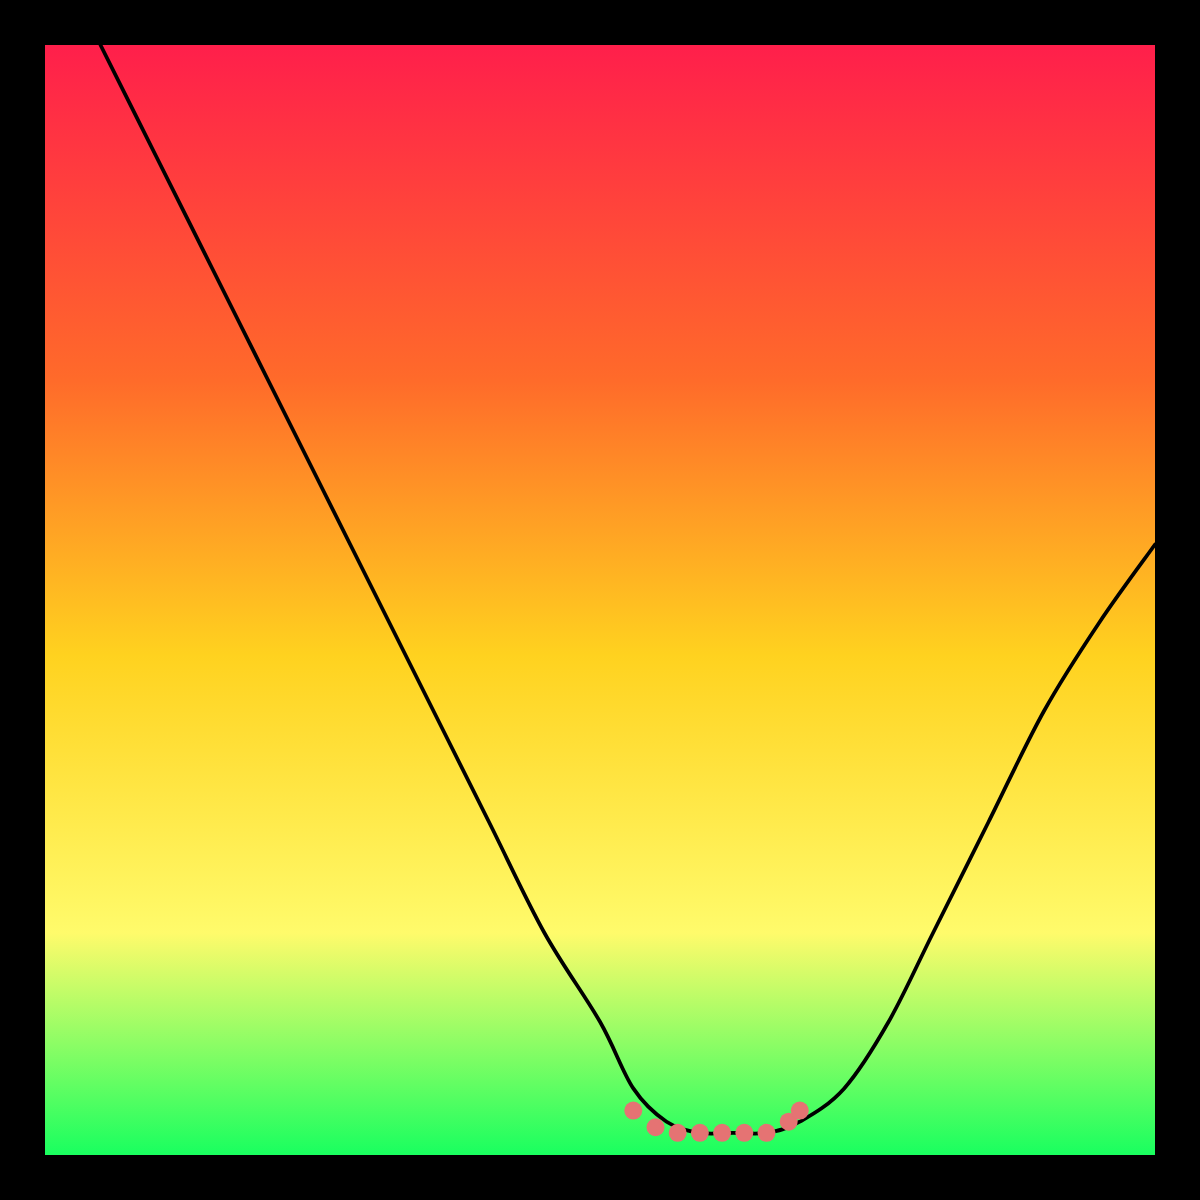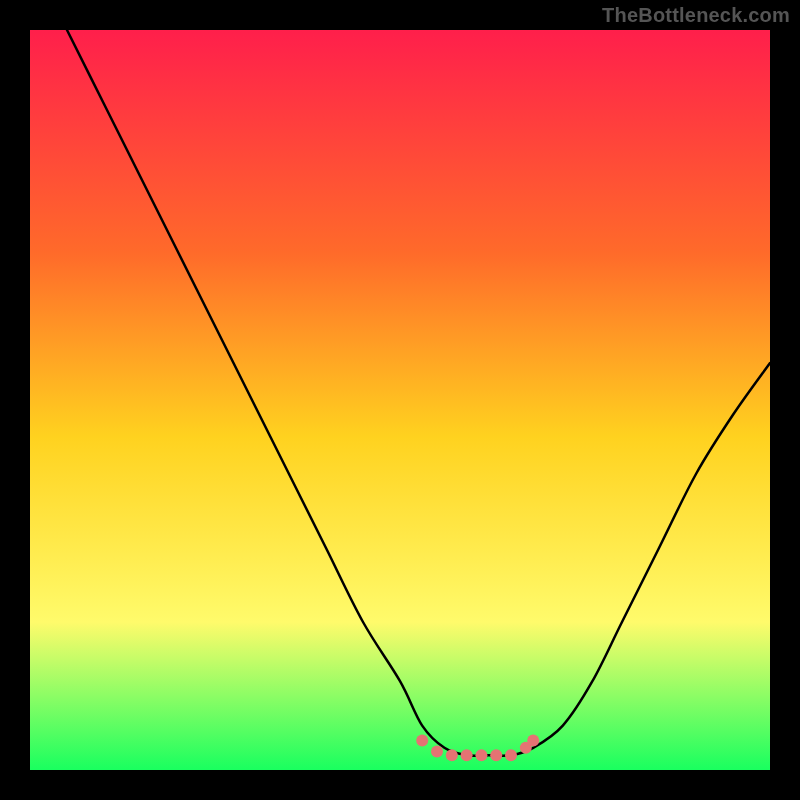--- a/index.html
+++ b/index.html
@@ -30,21 +30,20 @@
   svg {
     position: absolute;
     left: 0;
     top: 0;
   }
 </style>
 </head>
 <body>
 
 <div class="stage">
-  <div class="watermark">TheBottleneck.com</div>
 
   <svg id="chart-svg" width="800" height="800">
     <defs>
       <linearGradient id="bg-grad" x1="0" y1="0" x2="0" y2="1">
         <stop id="g0" offset="0%" stop-color="#ff1f4b"></stop>
         <stop id="g1" offset="30%" stop-color="#ff6a2a"></stop>
         <stop id="g2" offset="55%" stop-color="#ffd21f"></stop>
         <stop id="g3" offset="80%" stop-color="#fffb6b"></stop>
         <stop id="g4" offset="100%" stop-color="#19ff5f"></stop>
       </linearGradient>

